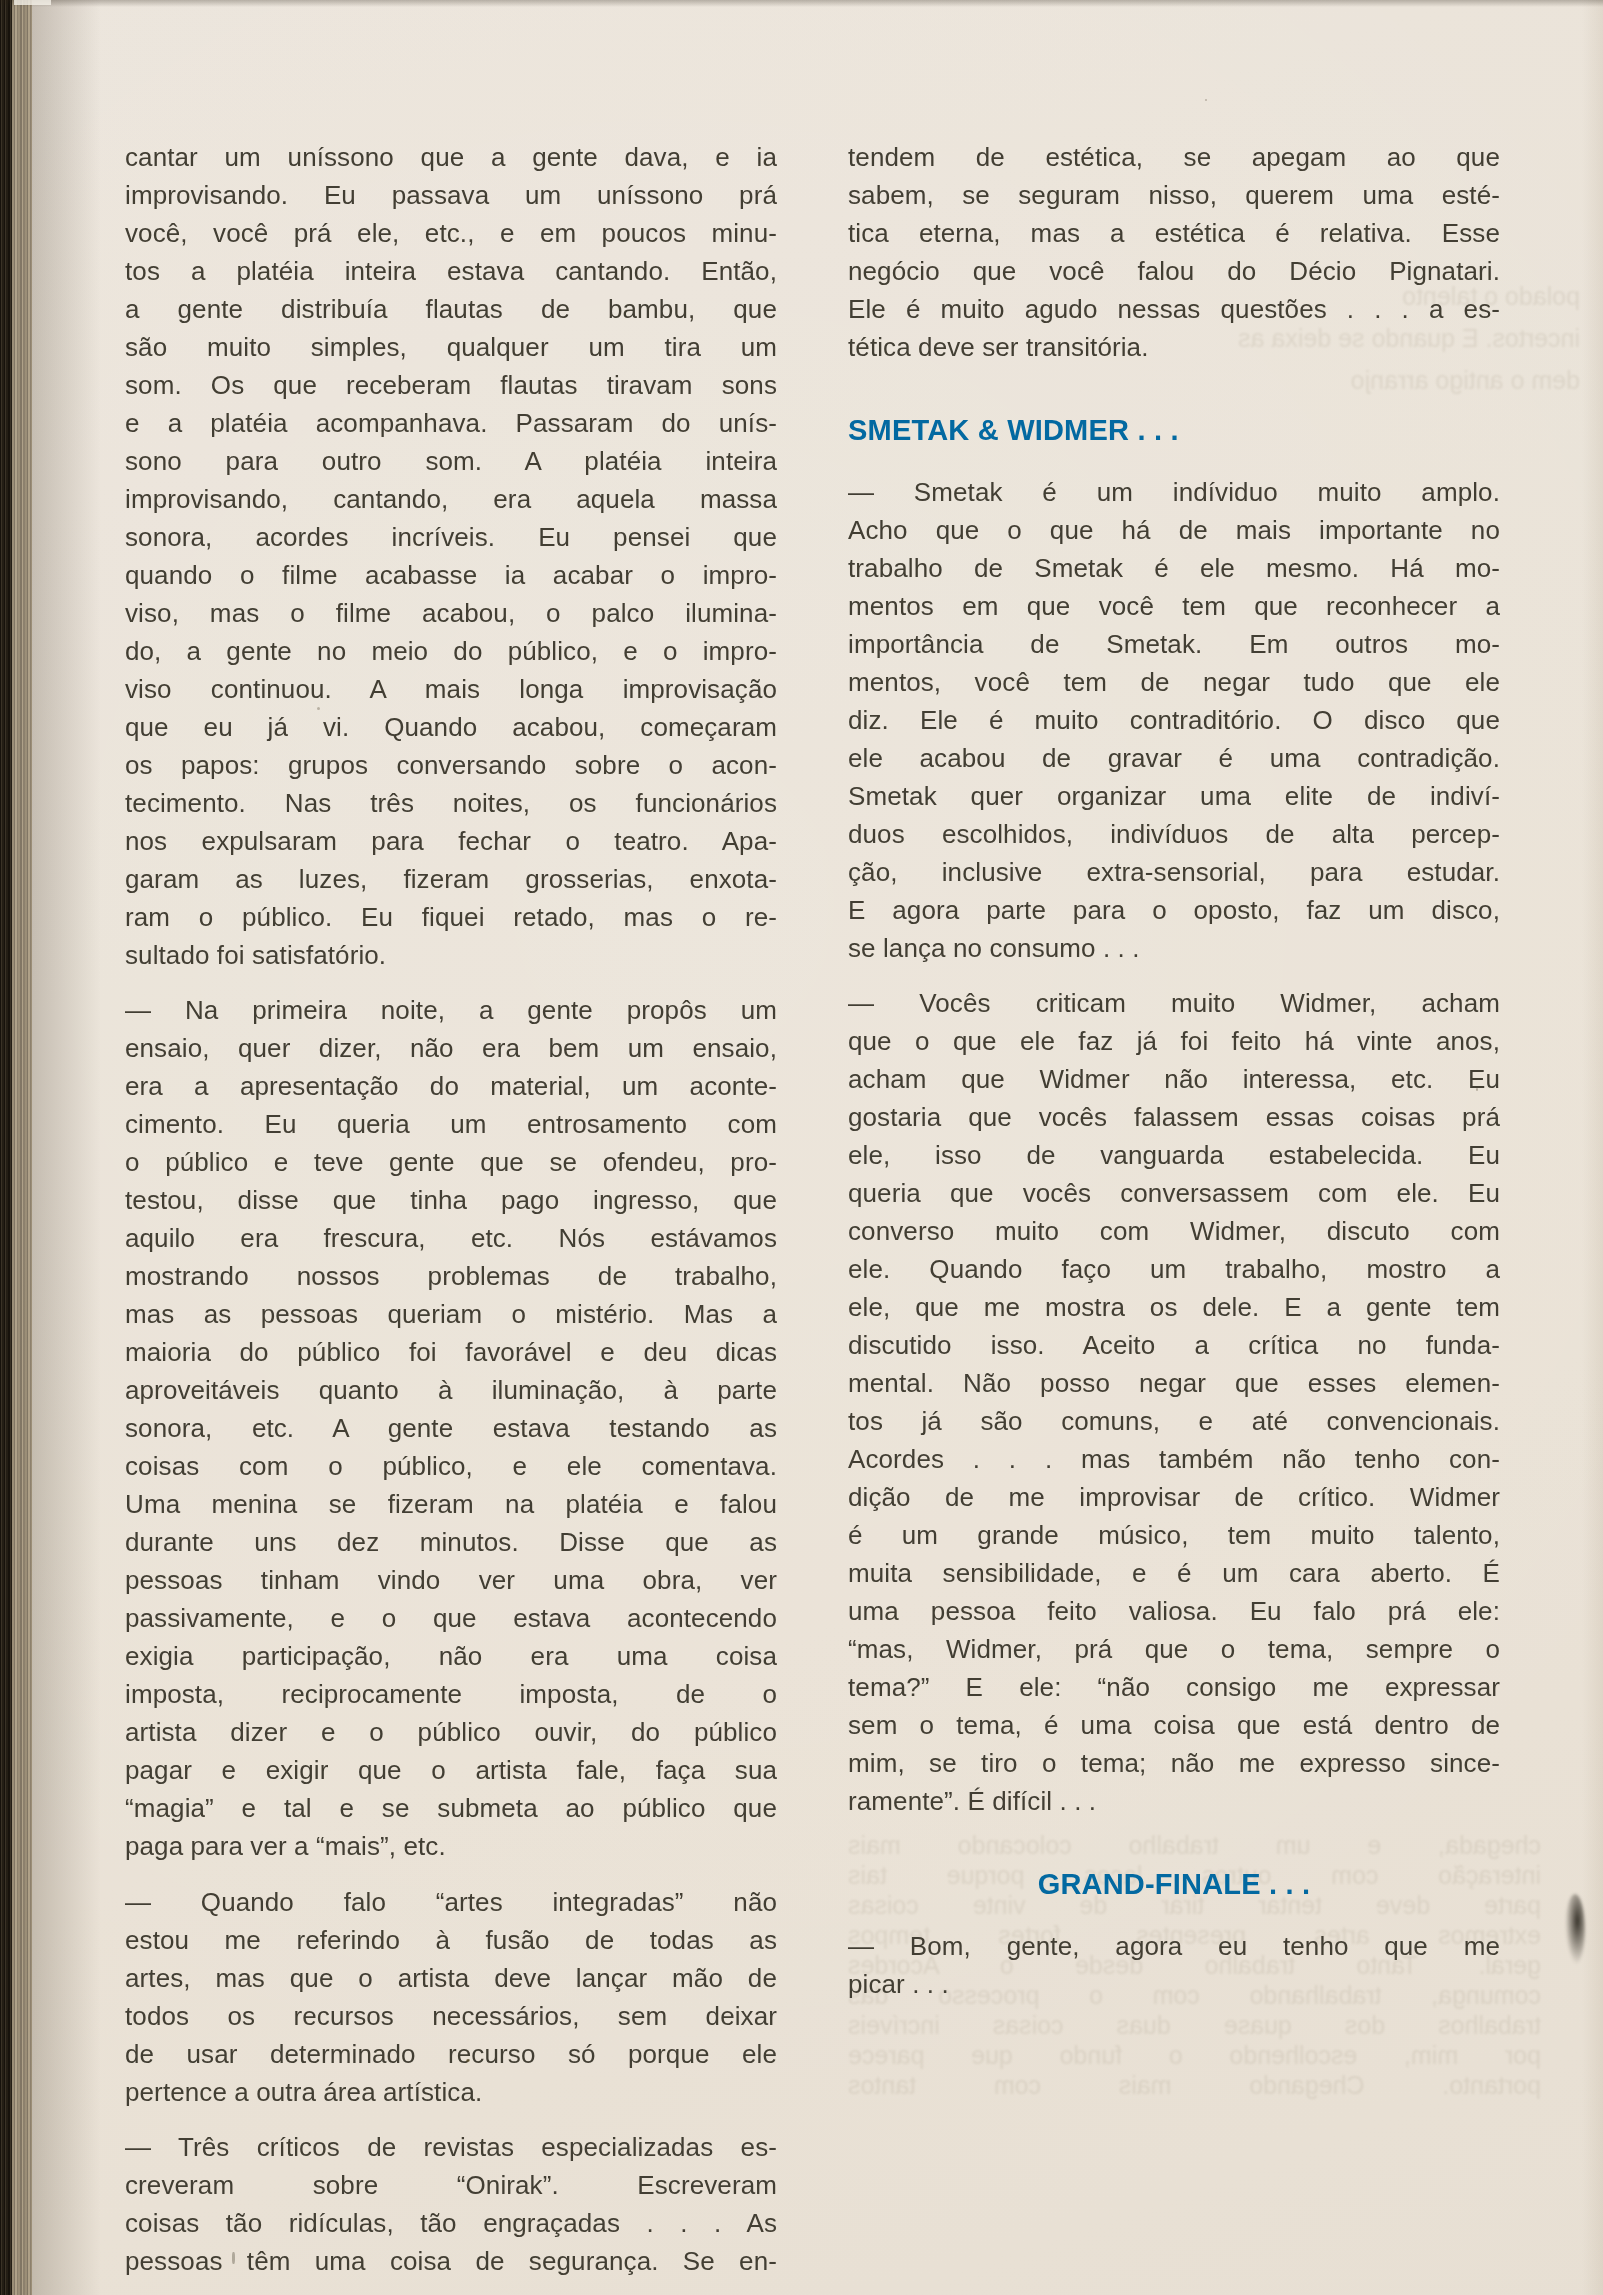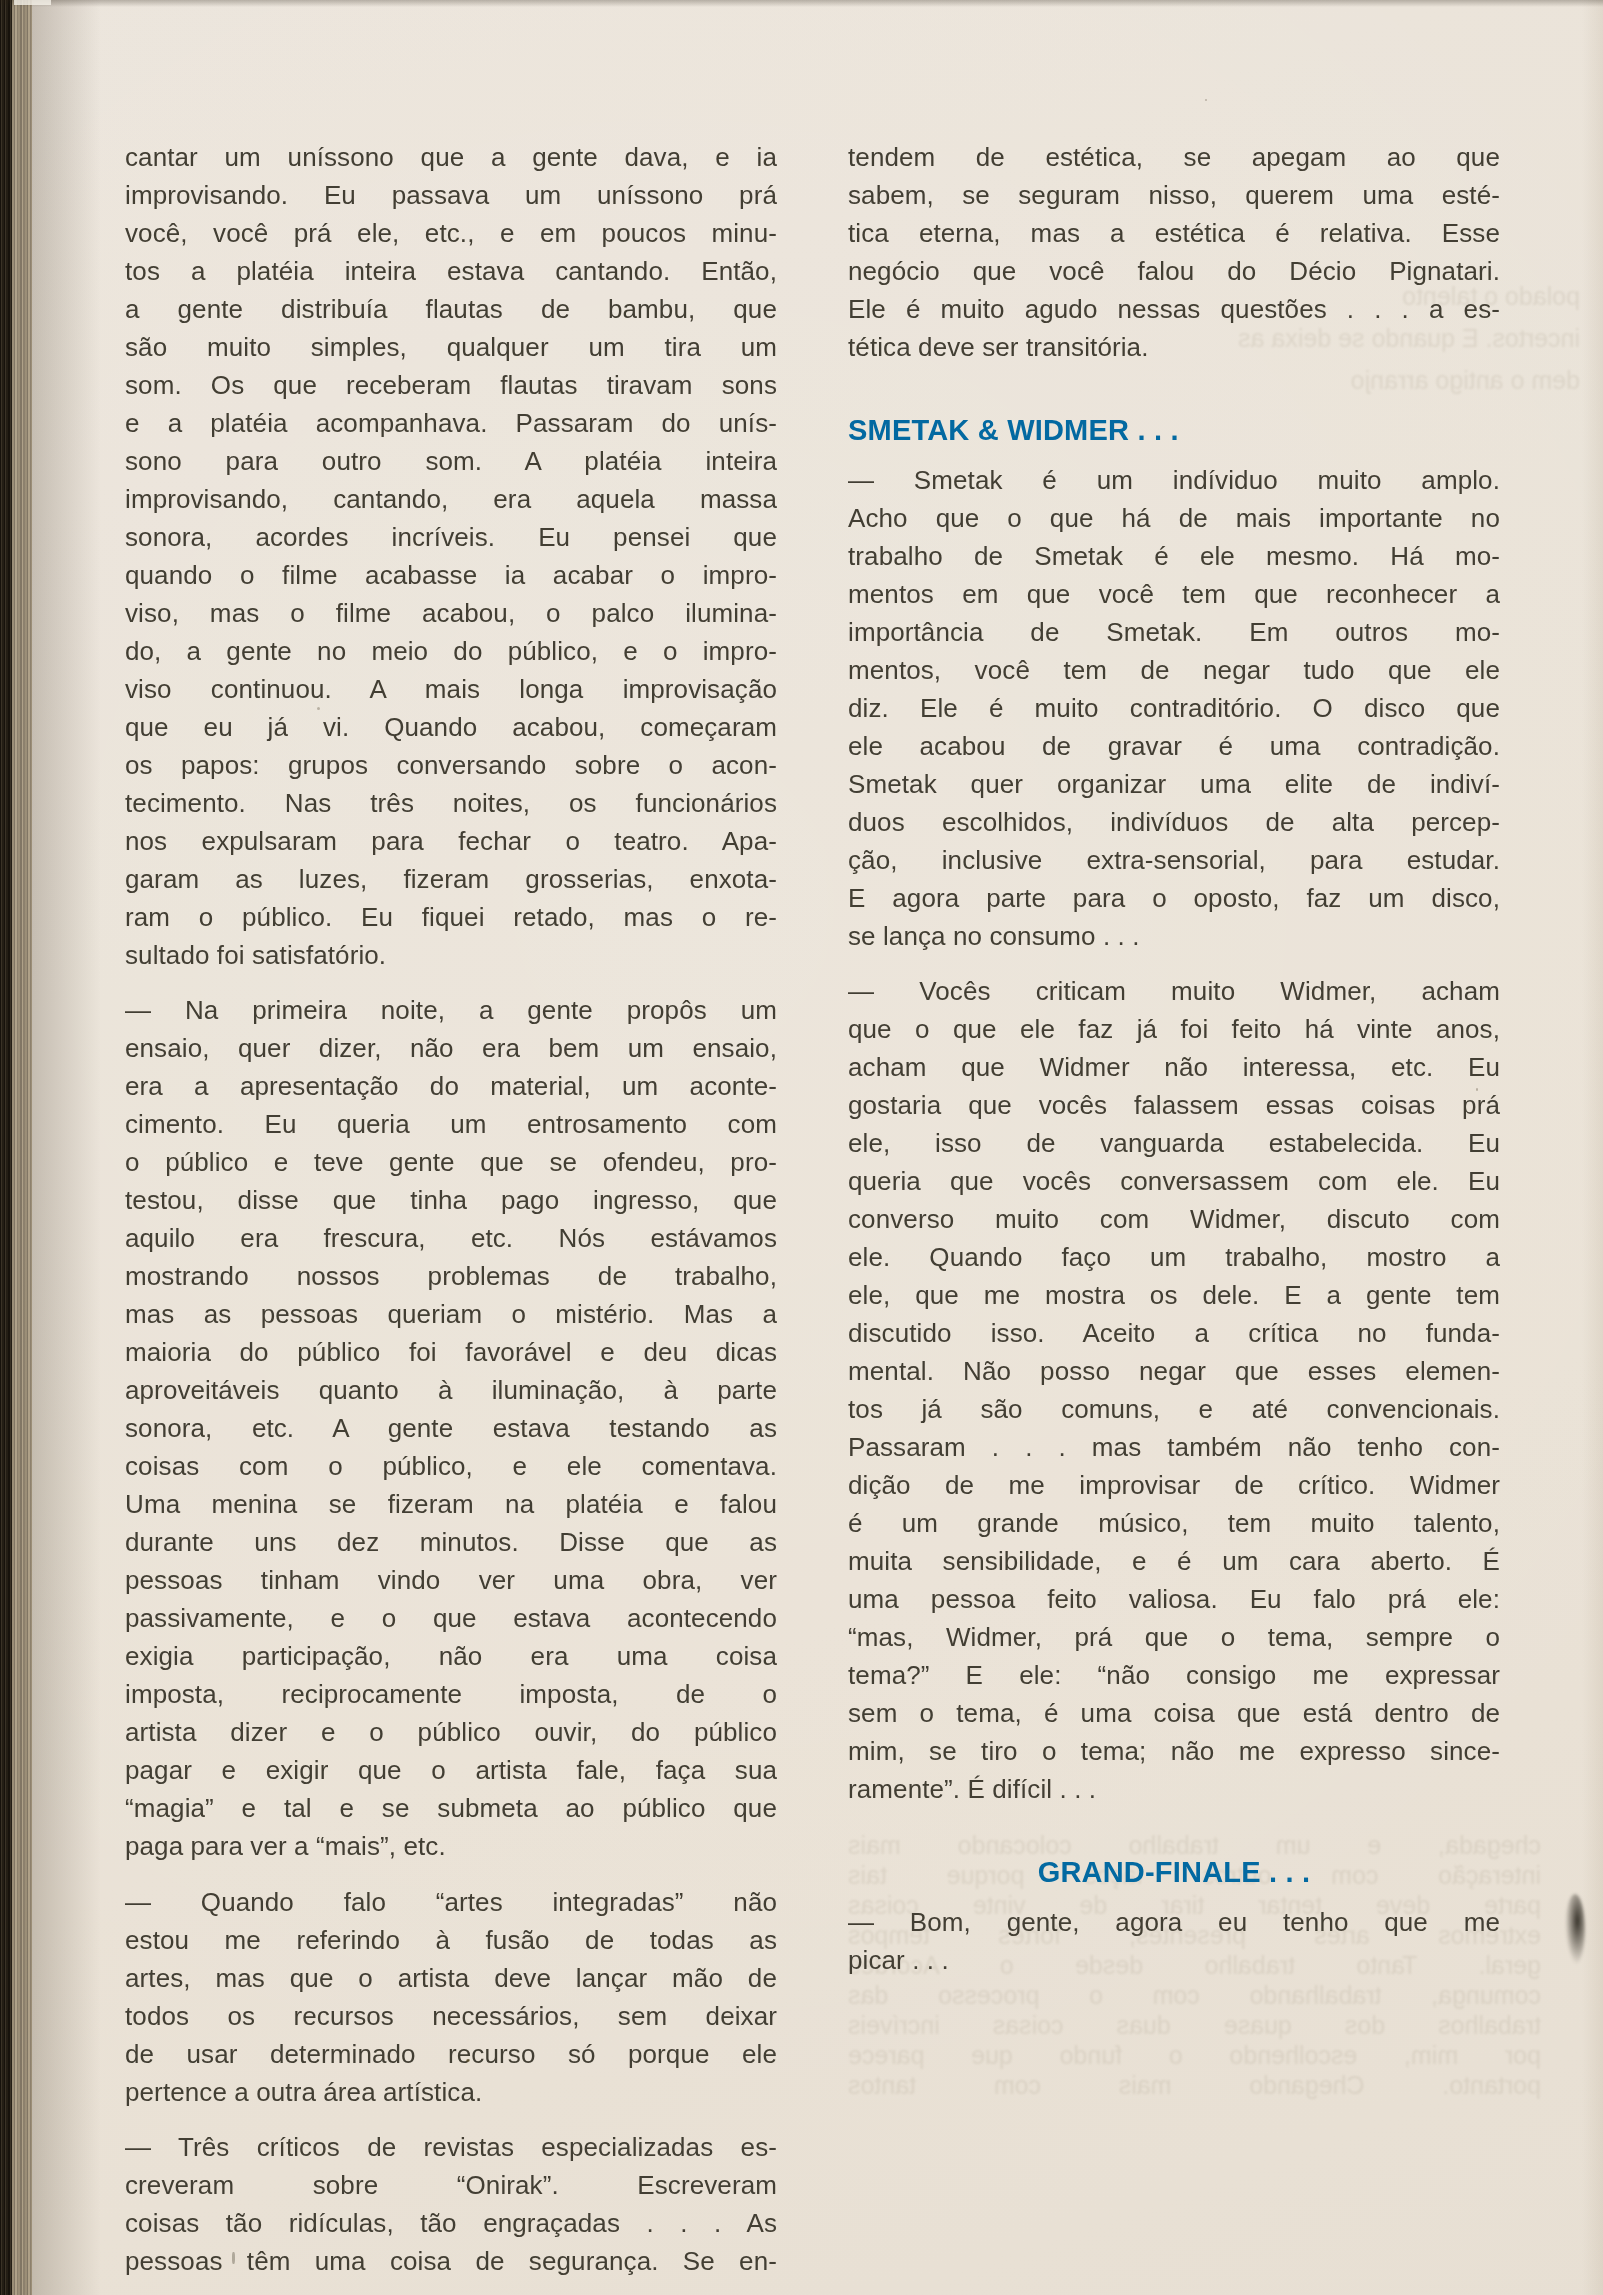--- a/index.html
+++ b/index.html
@@ -48,21 +48,21 @@
     text-align:justify;text-align-last:justify;
     letter-spacing:0.1px;
   }
   .line.last{text-align-last:left;}
   .block.para + .block.para{margin-top:17.4px;}
   .block.heading{
     margin-top:44px;height:40px;line-height:40px;
     font-size:29px;font-weight:700;letter-spacing:0.2px;color:#0369a1;
   }
   [data-name="heading-grand-finale"]{margin-top:336px;text-align:center;}
-  .block.heading + .block.para{margin-top:11px;}
+  .block.heading + .block.para{margin-top:23px;}
   [data-name="heading-grand-finale"] + .block.para{margin-top:37px;}
 
   
   .ghost{position:absolute;z-index:1;transform:scaleX(-1);color:#8a7e66;opacity:0.15;filter:blur(0.9px);}
   .ghost .gline{font-size:25px;text-align:justify;text-align-last:justify;}
   #ghost-top-right{left:1116px;top:275px;width:464px;}
   #ghost-top-right .gline{height:42px;line-height:42px;text-align:left;text-align-last:left;}
   #ghost-mid-right{left:848px;top:1830px;width:693px;}
   #ghost-mid-right .gline{height:30px;line-height:30px;}
   #ghost-bottom-right{left:872px;top:2291px;width:643px;}
@@ -187,21 +187,21 @@
       <div class="line" data-name="text-line">acham que Widmer não interessa, etc. Eu</div>
       <div class="line" data-name="text-line">gostaria que vocês falassem essas coisas prá</div>
       <div class="line" data-name="text-line">ele, isso de vanguarda estabelecida. Eu</div>
       <div class="line" data-name="text-line">queria que vocês conversassem com ele. Eu</div>
       <div class="line" data-name="text-line">converso muito com Widmer, discuto com</div>
       <div class="line" data-name="text-line">ele. Quando faço um trabalho, mostro a</div>
       <div class="line" data-name="text-line">ele, que me mostra os dele. E a gente tem</div>
       <div class="line" data-name="text-line">discutido isso. Aceito a crítica no funda-</div>
       <div class="line" data-name="text-line">mental. Não posso negar que esses elemen-</div>
       <div class="line" data-name="text-line">tos já são comuns, e até convencionais.</div>
-      <div class="line" data-name="text-line">Passaram . . . mas também não tenho con-</div>
+      <div class="line" data-name="text-line">Acordes . . . mas também não tenho con-</div>
       <div class="line" data-name="text-line">dição de me improvisar de crítico. Widmer</div>
       <div class="line" data-name="text-line">é um grande músico, tem muito talento,</div>
       <div class="line" data-name="text-line">muita sensibilidade, e é um cara aberto. É</div>
       <div class="line" data-name="text-line">uma pessoa feito valiosa. Eu falo prá ele:</div>
       <div class="line" data-name="text-line">“mas, Widmer, prá que o tema, sempre o</div>
       <div class="line" data-name="text-line">tema?” E ele: “não consigo me expressar</div>
       <div class="line" data-name="text-line">sem o tema, é uma coisa que está dentro de</div>
       <div class="line" data-name="text-line">mim, se tiro o tema; não me expresso since-</div>
       <div class="line last" data-name="text-line">ramente”. É difícil . . .</div>
     </div>

